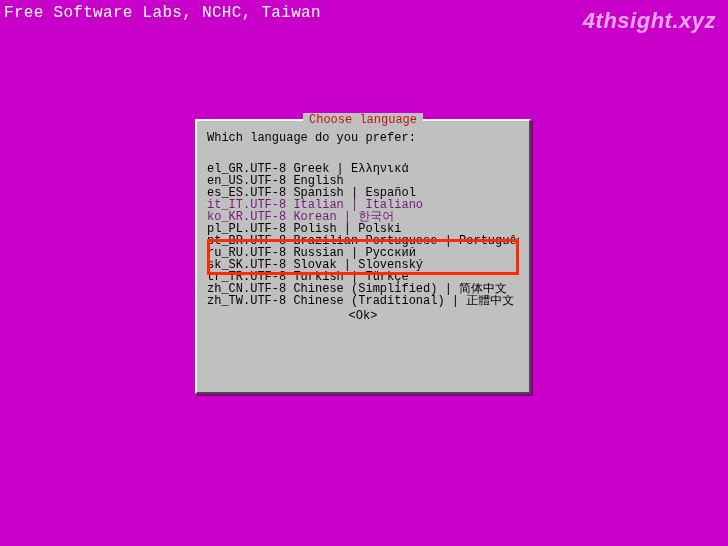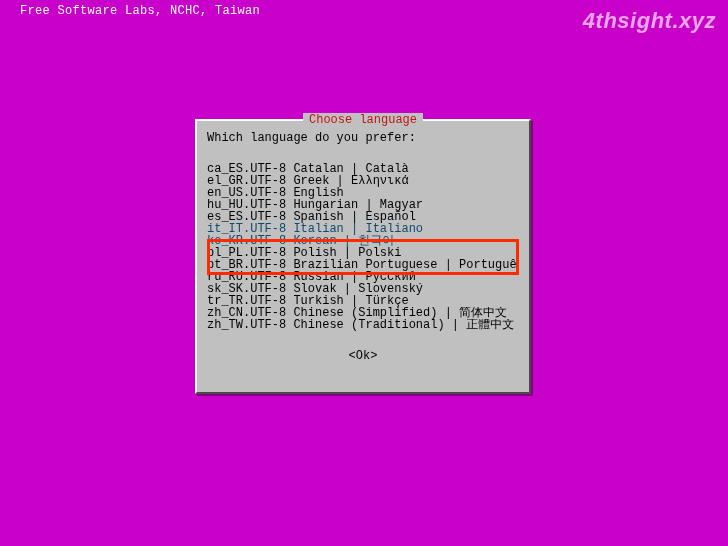--- a/index.html
+++ b/index.html
@@ -8,23 +8,23 @@
     height: 546px;
     background: #c900c9;
     font-family: "Courier New", monospace;
     font-size: 12px;
     position: relative;
     overflow: hidden;
   }
   .top-text {
     position: absolute;
     top: 4px;
-    left: 20px;
+    left: 4px;
     color: #ffffff;
-    font-size: 12px;
+    font-size: 16px;
     letter-spacing: 0.3px;
   }
   .watermark {
     position: absolute;
     top: 8px;
     right: 12px;
     color: rgba(255,255,255,0.65);
     font-family: Arial, sans-serif;
     font-size: 22px;
     font-weight: bold;
@@ -85,44 +85,42 @@
   .row-selected {
     background: #cc3333;
     color: #ffffff;
   }
   .row-selected .cursor {
     background: #2cd0ff;
     color: #000;
     padding: 0 1px;
   }
   .row-faded {
-    color: #0c4a6e;
+    color: #701a75;
   }
   .ok-row {
     text-align: center;
     color: #000;
     font-size: 12px;
-    margin-top: 18px;
+    margin-top: 2px;
   }
 </style>
 </head>
 <body>
 
 <div class="top-text">Free Software Labs, NCHC, Taiwan</div>
 <div class="watermark">4thsight.xyz</div>
 
 <div class="dialog">
   <div class="dialog-title">Choose language</div>
   <div class="prompt">Which language do you prefer:</div>
   <div class="spacer-line"></div>
   <div class="list" id="lang-list">
-      <div class="row"><span>ca_ES.UTF-8 Catalan | Català</span></div>
       <div class="row"><span>el_GR.UTF-8 Greek | Ελληνικά</span></div>
       <div class="row"><span>en_US.UTF-8 English</span></div>
-      <div class="row"><span>hu_HU.UTF-8 Hungarian | Magyar</span></div>
       <div class="row"><span>es_ES.UTF-8 Spanish | Español</span></div>
       <div class="row row-faded"><span>it_IT.UTF-8 Italian | Italiano</span></div>
       <div class="row row-faded"><span>ko_KR.UTF-8 Korean | 한국어</span></div>
       <div class="row"><span>pl_PL.UTF-8 Polish | Polski</span></div>
       <div class="row"><span>pt_BR.UTF-8 Brazilian Portuguese | Português do Brasil</span></div>
       <div class="row"><span>ru_RU.UTF-8 Russian | Русский</span></div>
       <div class="row"><span>sk_SK.UTF-8 Slovak | Slovenský</span></div>
       <div class="row"><span>tr_TR.UTF-8 Turkish | Türkçe</span></div>
       <div class="row"><span>zh_CN.UTF-8 Chinese (Simplified) | 简体中文</span></div>
       <div class="row"><span>zh_TW.UTF-8 Chinese (Traditional) | 正體中文 - 臺灣</span></div>

